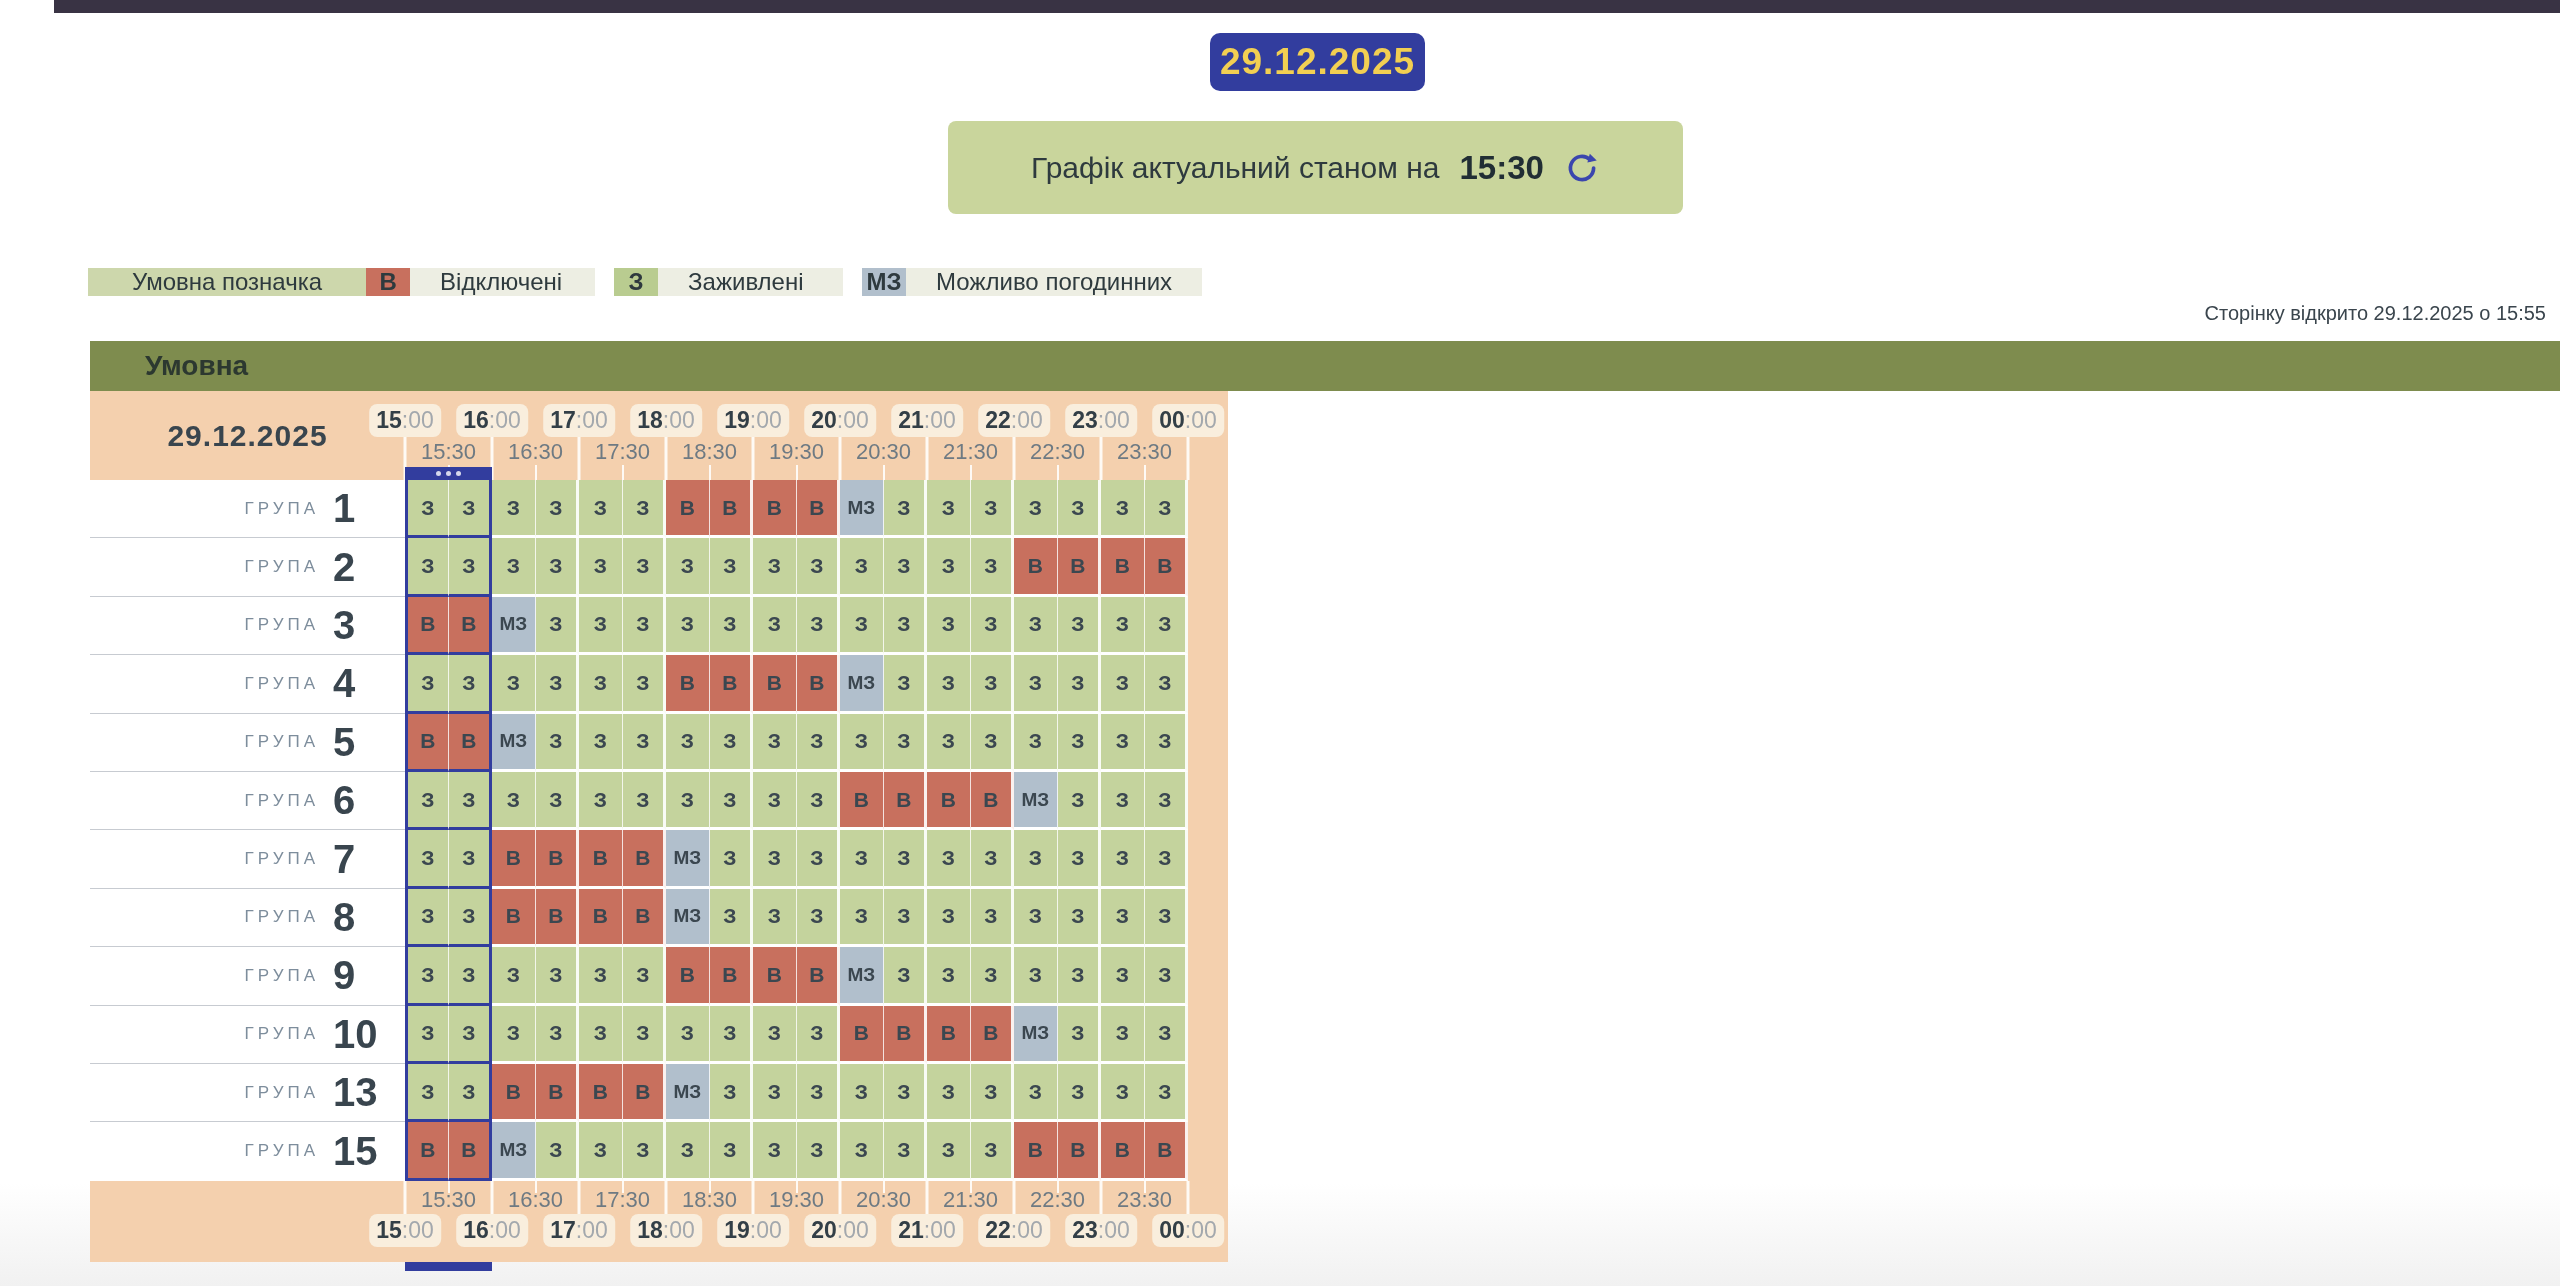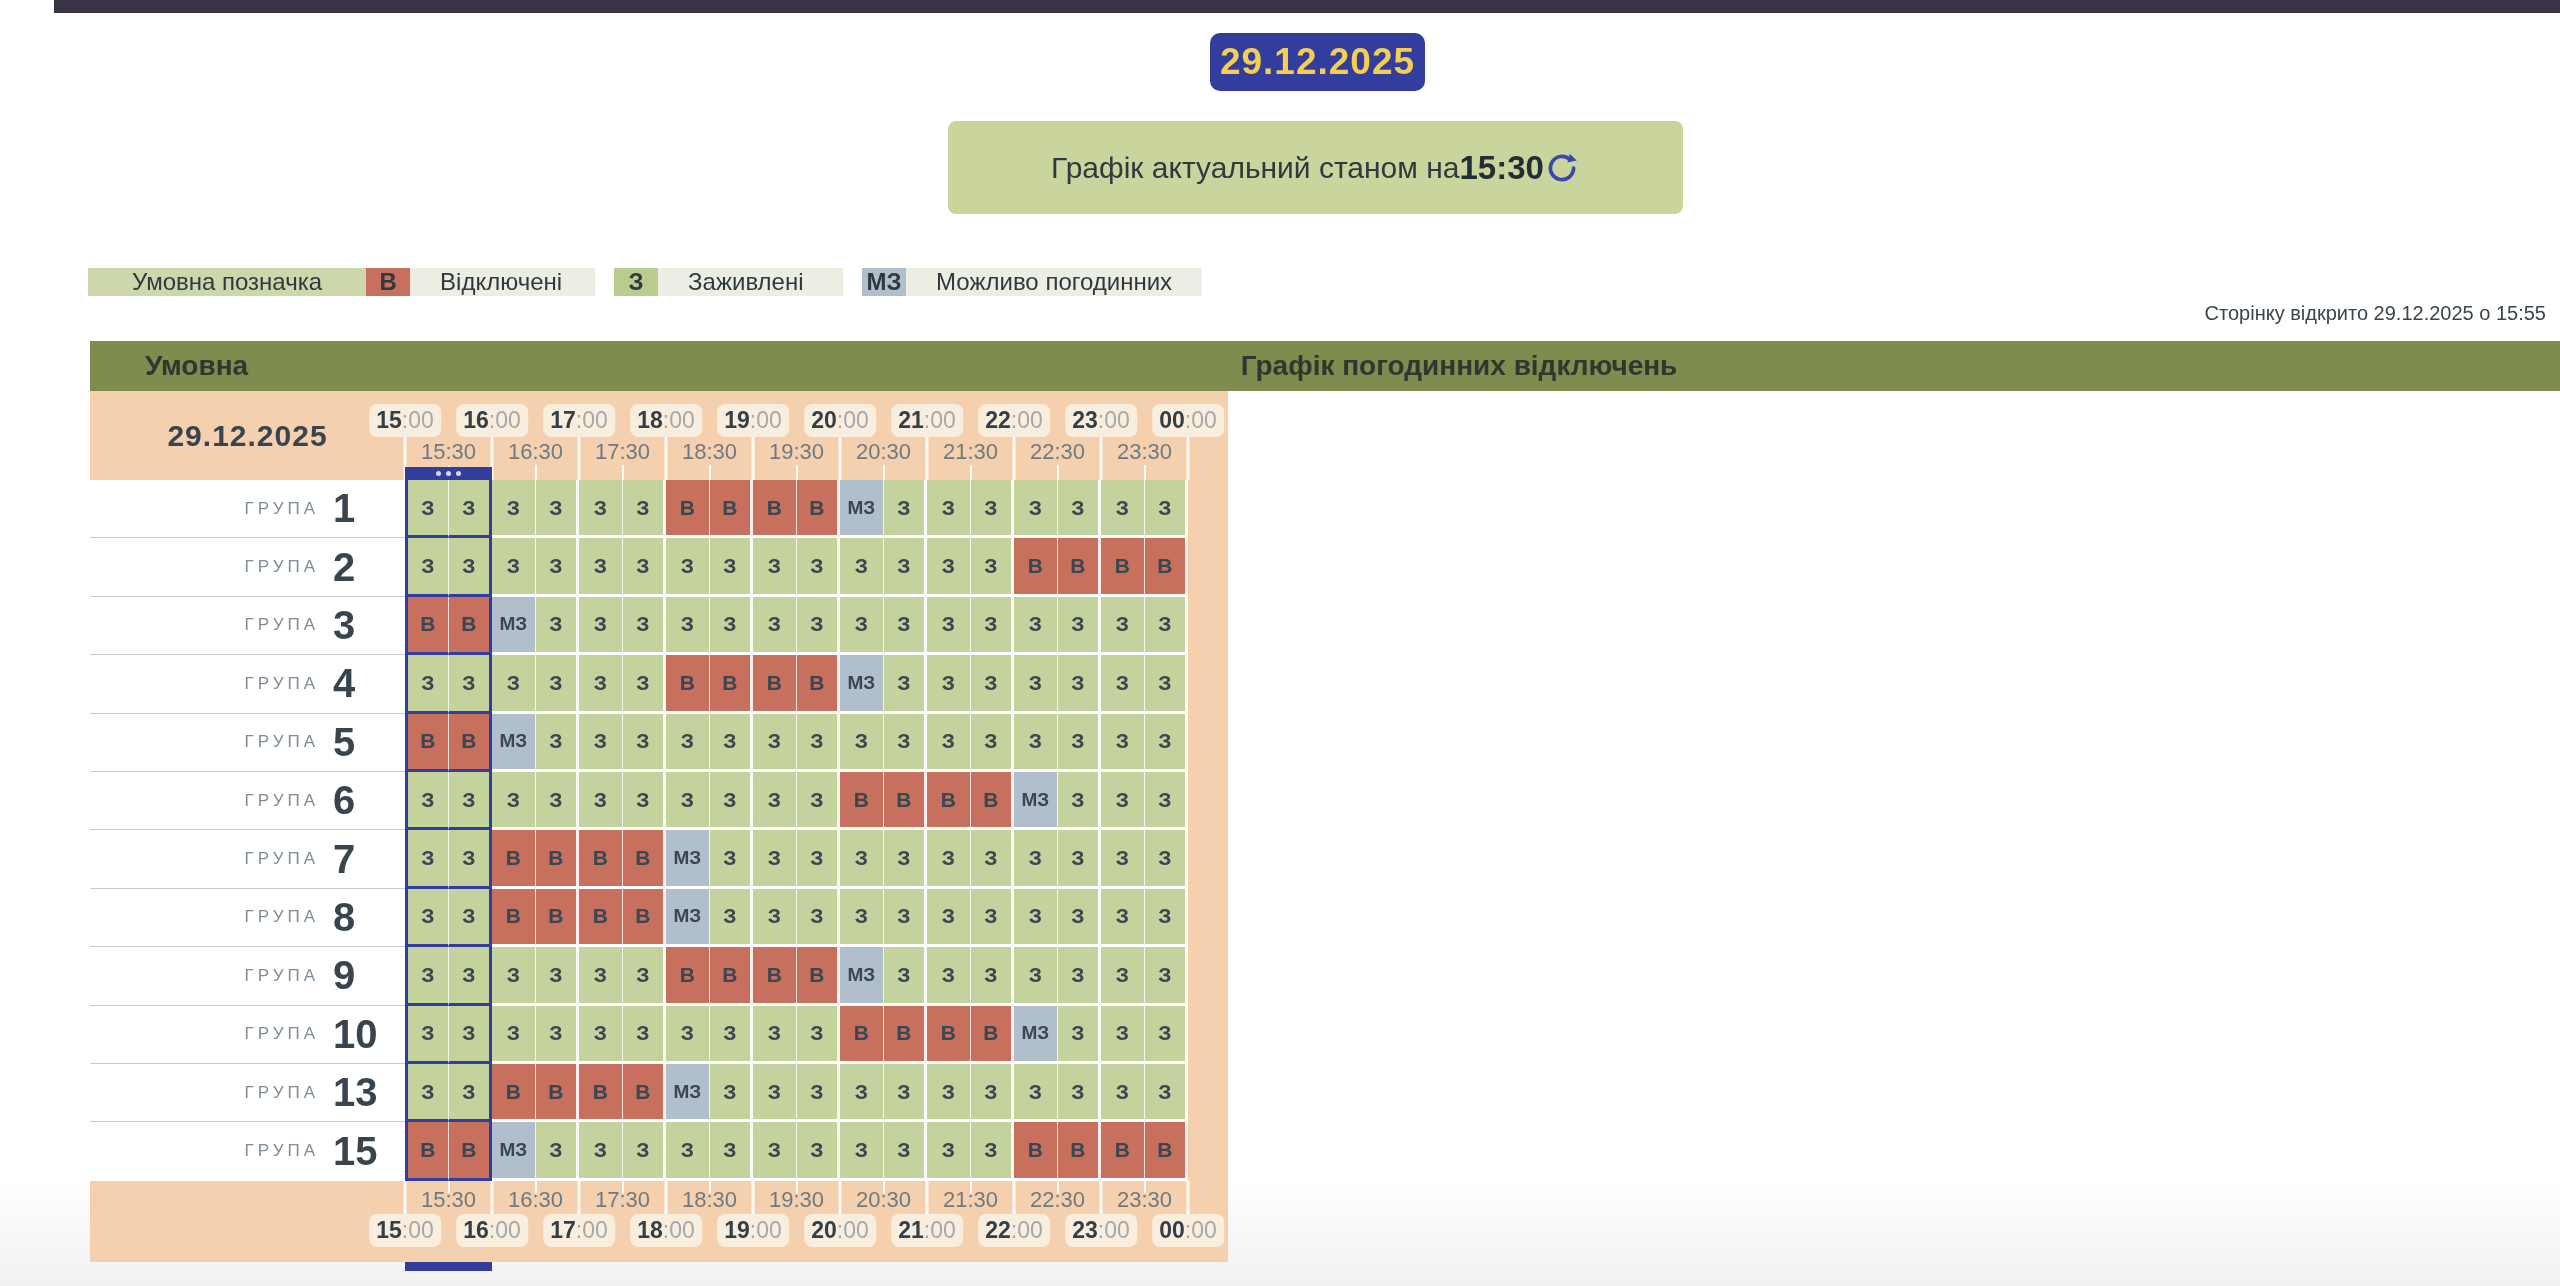--- a/index.html
+++ b/index.html
@@ -16,21 +16,21 @@
     font-family:"Liberation Sans",sans-serif;
   }
   .topbar{position:absolute;left:54px;top:0;right:0;height:13px;background:#393344}
   .date-badge{
     position:absolute;left:1210px;top:33px;width:215px;height:58px;border-radius:10px;
     background:var(--navy);color:var(--yellow);font-size:37px;font-weight:bold;
     display:flex;align-items:center;justify-content:center;letter-spacing:1px;cursor:pointer;
   }
   .status-bar{
     position:absolute;left:948px;top:121px;width:735px;height:93px;border-radius:8px;
-    background:var(--status-bg);display:flex;align-items:center;justify-content:center;gap:0;
+    background:var(--status-bg);display:flex;align-items:center;justify-content:center;gap:20px;
   }
   .status-prefix{font-size:30px;color:#2e3a3e}
   .status-time{font-size:33px;font-weight:bold;color:#212e34}
   .refresh-btn{width:36px;height:36px;display:flex;align-items:center;justify-content:center;cursor:pointer;background:none;border:none;padding:0}
   .legend{position:absolute;left:88px;top:249px;height:47px;display:flex;align-items:flex-end;font-size:24px;color:#2e3a3e}
   .legend-title{background:var(--legend-title-bg);display:flex;align-items:center;padding:0 44px}
   .legend-group{display:flex;align-items:stretch}
   .lg-gap{width:19px}
   .legend-badge{width:44px;display:flex;align-items:center;justify-content:center;font-weight:bold;color:#2e3a3e}
   .legend-label{background:var(--legend-label-bg);display:flex;align-items:center;padding:0 30px;min-width:185px}
@@ -105,21 +105,20 @@
   <div class="legend-group">
     <div class="legend-badge" style="background:#b1bfcc">МЗ</div>
     <div class="legend-label">Можливо погодинних</div>
   </div>
 </div>
 
 <div class="note">Сторінку відкрито 29.12.2025 о 15:55</div>
 
 <div class="olive-bar">
   <div class="olive-month">Умовна</div>
-  <div class="olive-title">Графік погодинних відключень</div>
 </div>
 
 <div class="sched">
   <div class="thead" id="thead">
     <div class="date-cell">29.12.2025</div>
     <div class="dots-bar">
         <i></i>
         <i></i>
         <i></i>
       </div>

